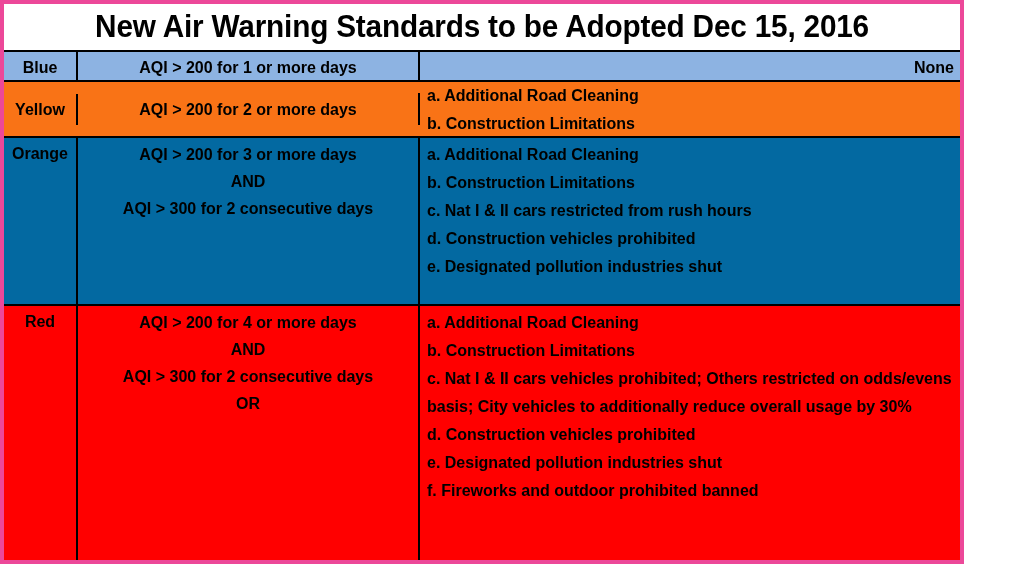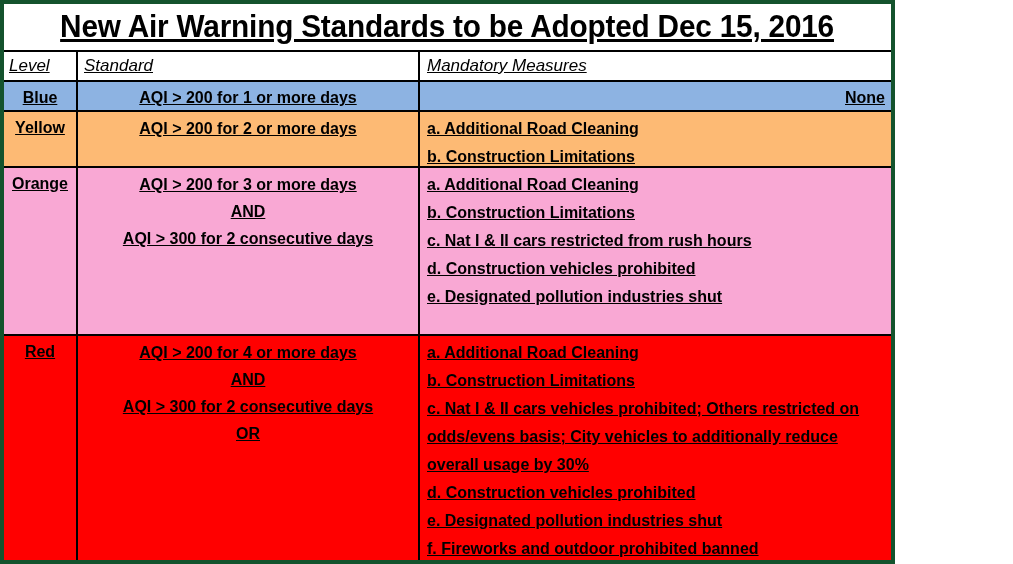--- a/index.html
+++ b/index.html
@@ -9,27 +9,26 @@
   }
   body {
     width: 1013px;
     height: 564px;
     overflow: hidden;
     font-family: "Liberation Sans", "DejaVu Sans", sans-serif;
   }
 
   #doc {
     box-sizing: border-box;
-    width: 895px;
+    width: 964px;
     height: 564px;
-    border: 4px solid #14532d;
-    background: #ffffff;
-    display: flex;
-    flex-direction: column;
-    text-decoration: underline;
+    border: 4px solid #ec4899;
+    background: #ffffff;
+    display: flex;
+    flex-direction: column;
   }
 
   
   .title-row {
     box-sizing: border-box;
     height: 48px;
     flex: 0 0 48px;
     border-bottom: 2px solid #000000;
     display: flex;
     align-items: center;
@@ -121,50 +120,39 @@
     white-space: nowrap;
   }
   .c-meas .cell-text {
     white-space: normal;
     line-height: 28px;
   }
   .c-level .cell-text { line-height: 26px; }
   .c-std .cell-text { text-align: center; }
 
   .row-blue   { background: #8db3e2; height: 30px; flex: 0 0 30px; }
-  .row-yellow { background: #fdba74; height: 56px; flex: 0 0 56px; }
-  .row-orange { background: #f9a8d4; height: 168px; flex: 0 0 168px; }
+  .row-yellow { background: #f97316; height: 56px; flex: 0 0 56px; align-items: center; }
+  .row-orange { background: #0369a1; height: 168px; flex: 0 0 168px; }
   .row-red    { background: #ff0000; justify-content: center; }
 
   .row-blue .c-level .cell-text,
   .row-blue .c-std .cell-text { line-height: 25px; }
   .row-blue .c-meas .cell-text { line-height: 25px; text-align: right; }
 </style>
 </head>
 <body>
 
 <div id="doc">
 
   <div class="title-row">
     <div class="title-text">New Air Warning Standards to be Adopted Dec 15, 2016</div>
   </div>
 
   <div class="tbl">
 
-    <div class="row row-head">
-      <div class="c-level">
-        <span class="head-text">Level</span>
-      </div>
-      <div class="c-std">
-        <span class="head-text">Standard</span>
-      </div>
-      <div class="c-meas">
-        <span class="head-text">Mandatory Measures</span>
-      </div>
-    </div>
 
     <div class="row row-blue">
       <div class="c-level">
         <span class="cell-text">Blue</span>
       </div>
       <div class="c-std">
         <span class="cell-text">AQI &gt; 200 for 1 or more days</span>
       </div>
       <div class="c-meas">
         <span class="cell-text">None</span>

